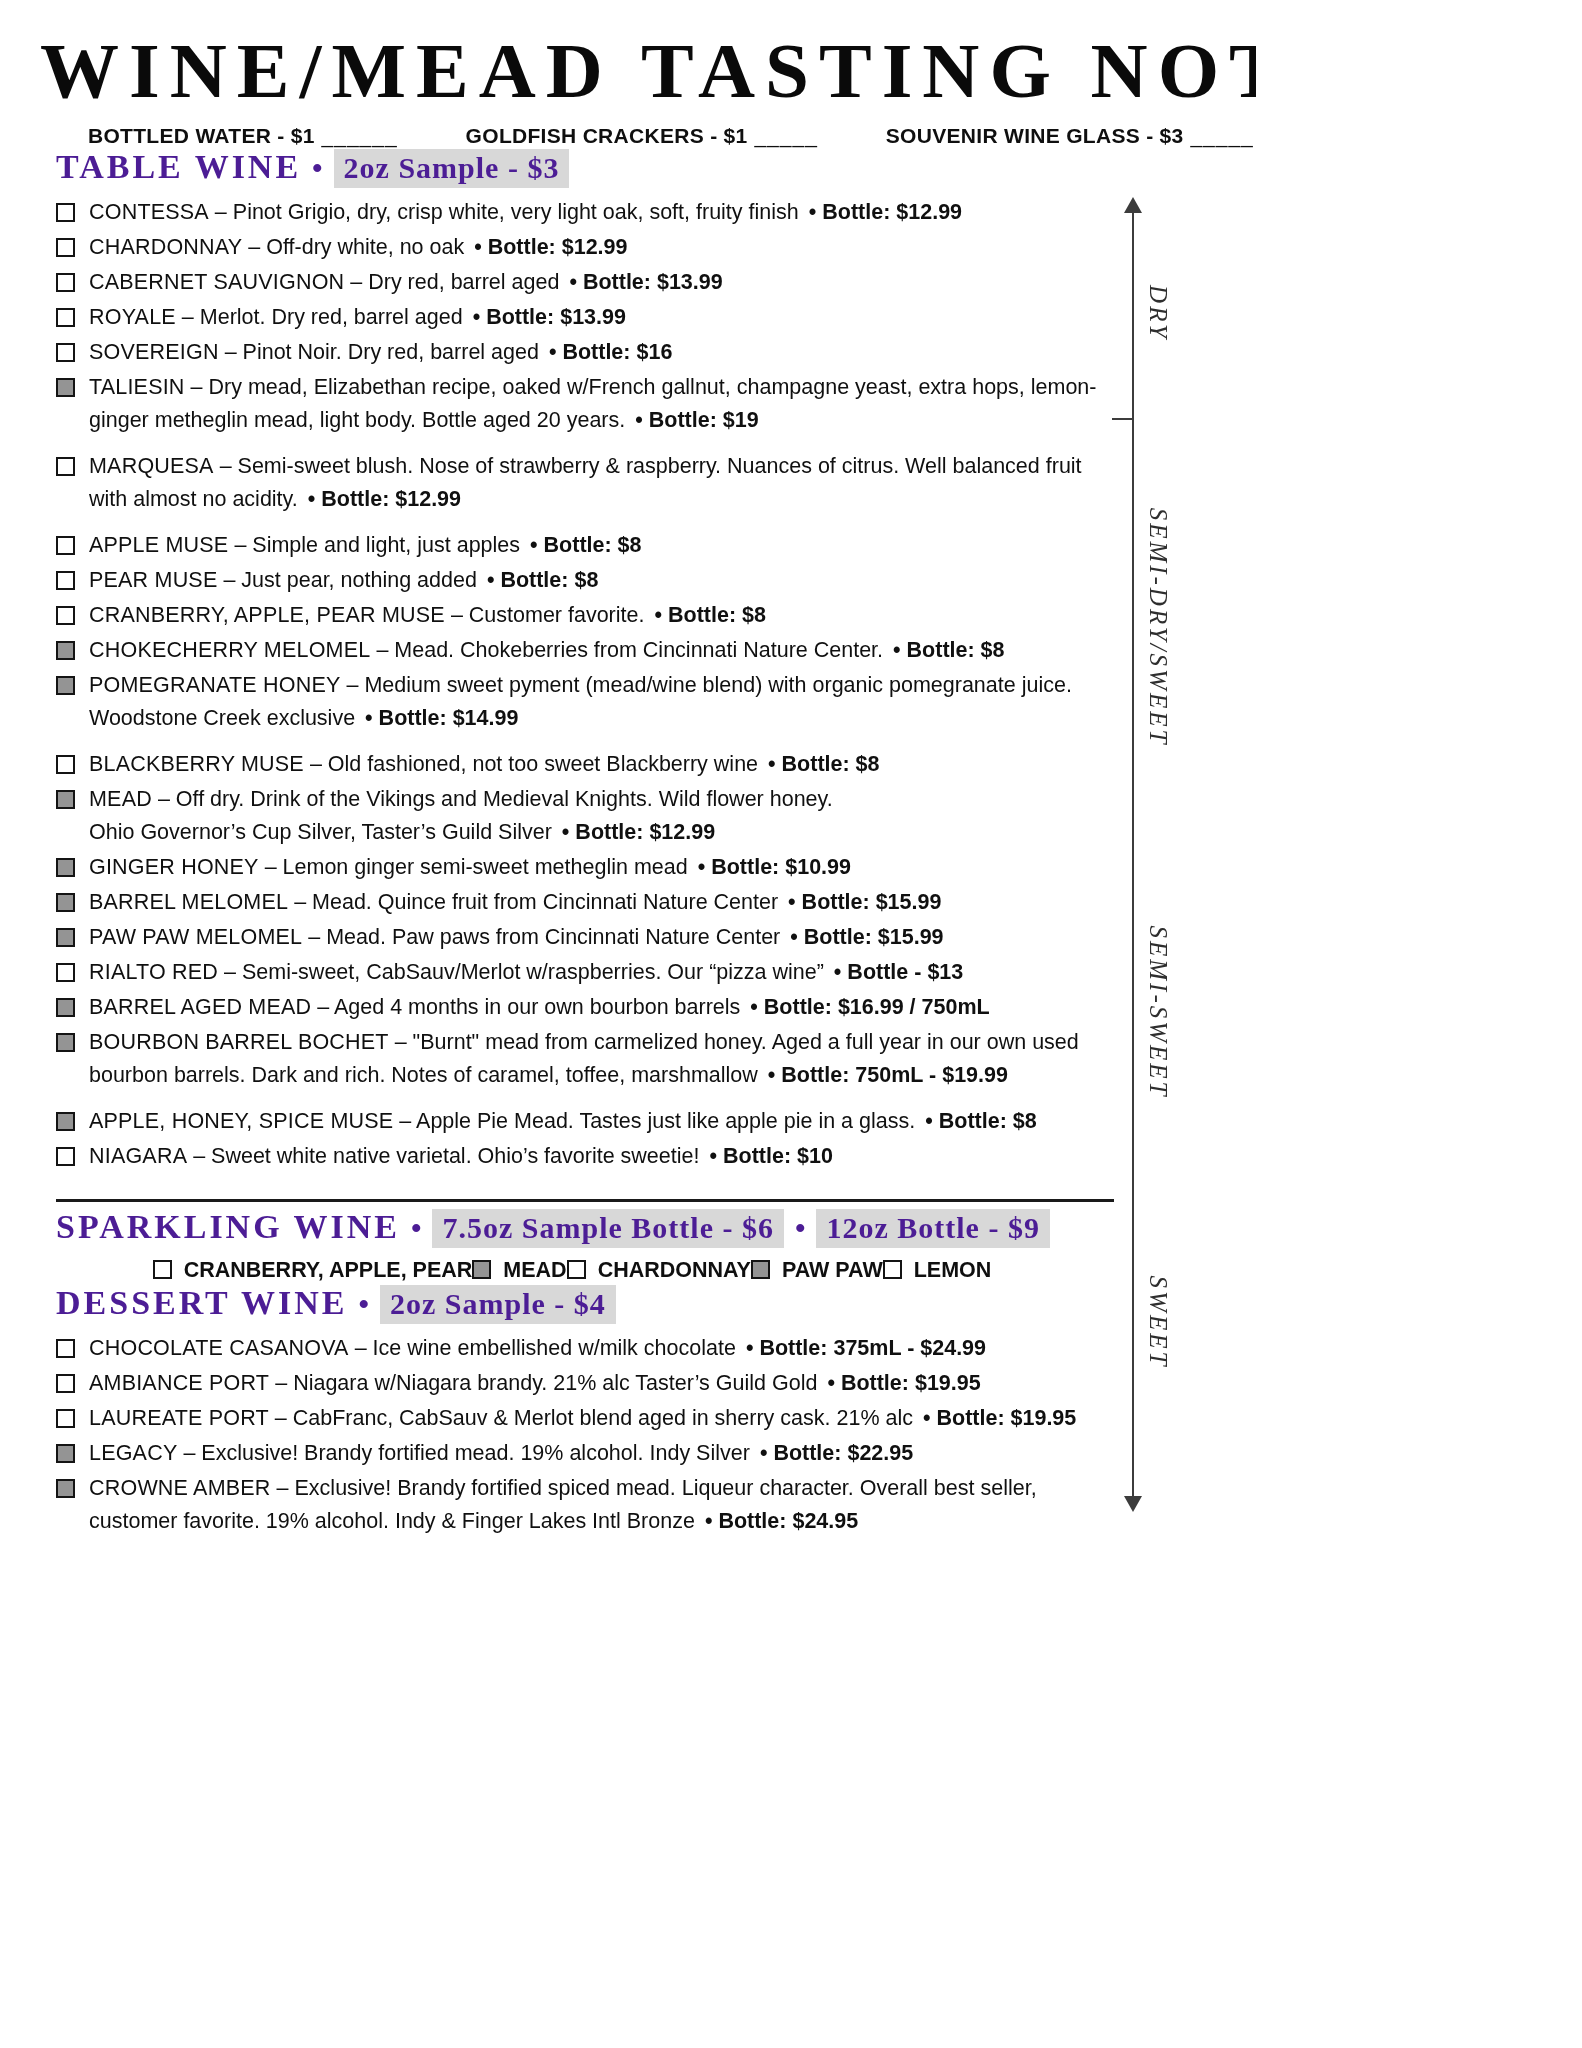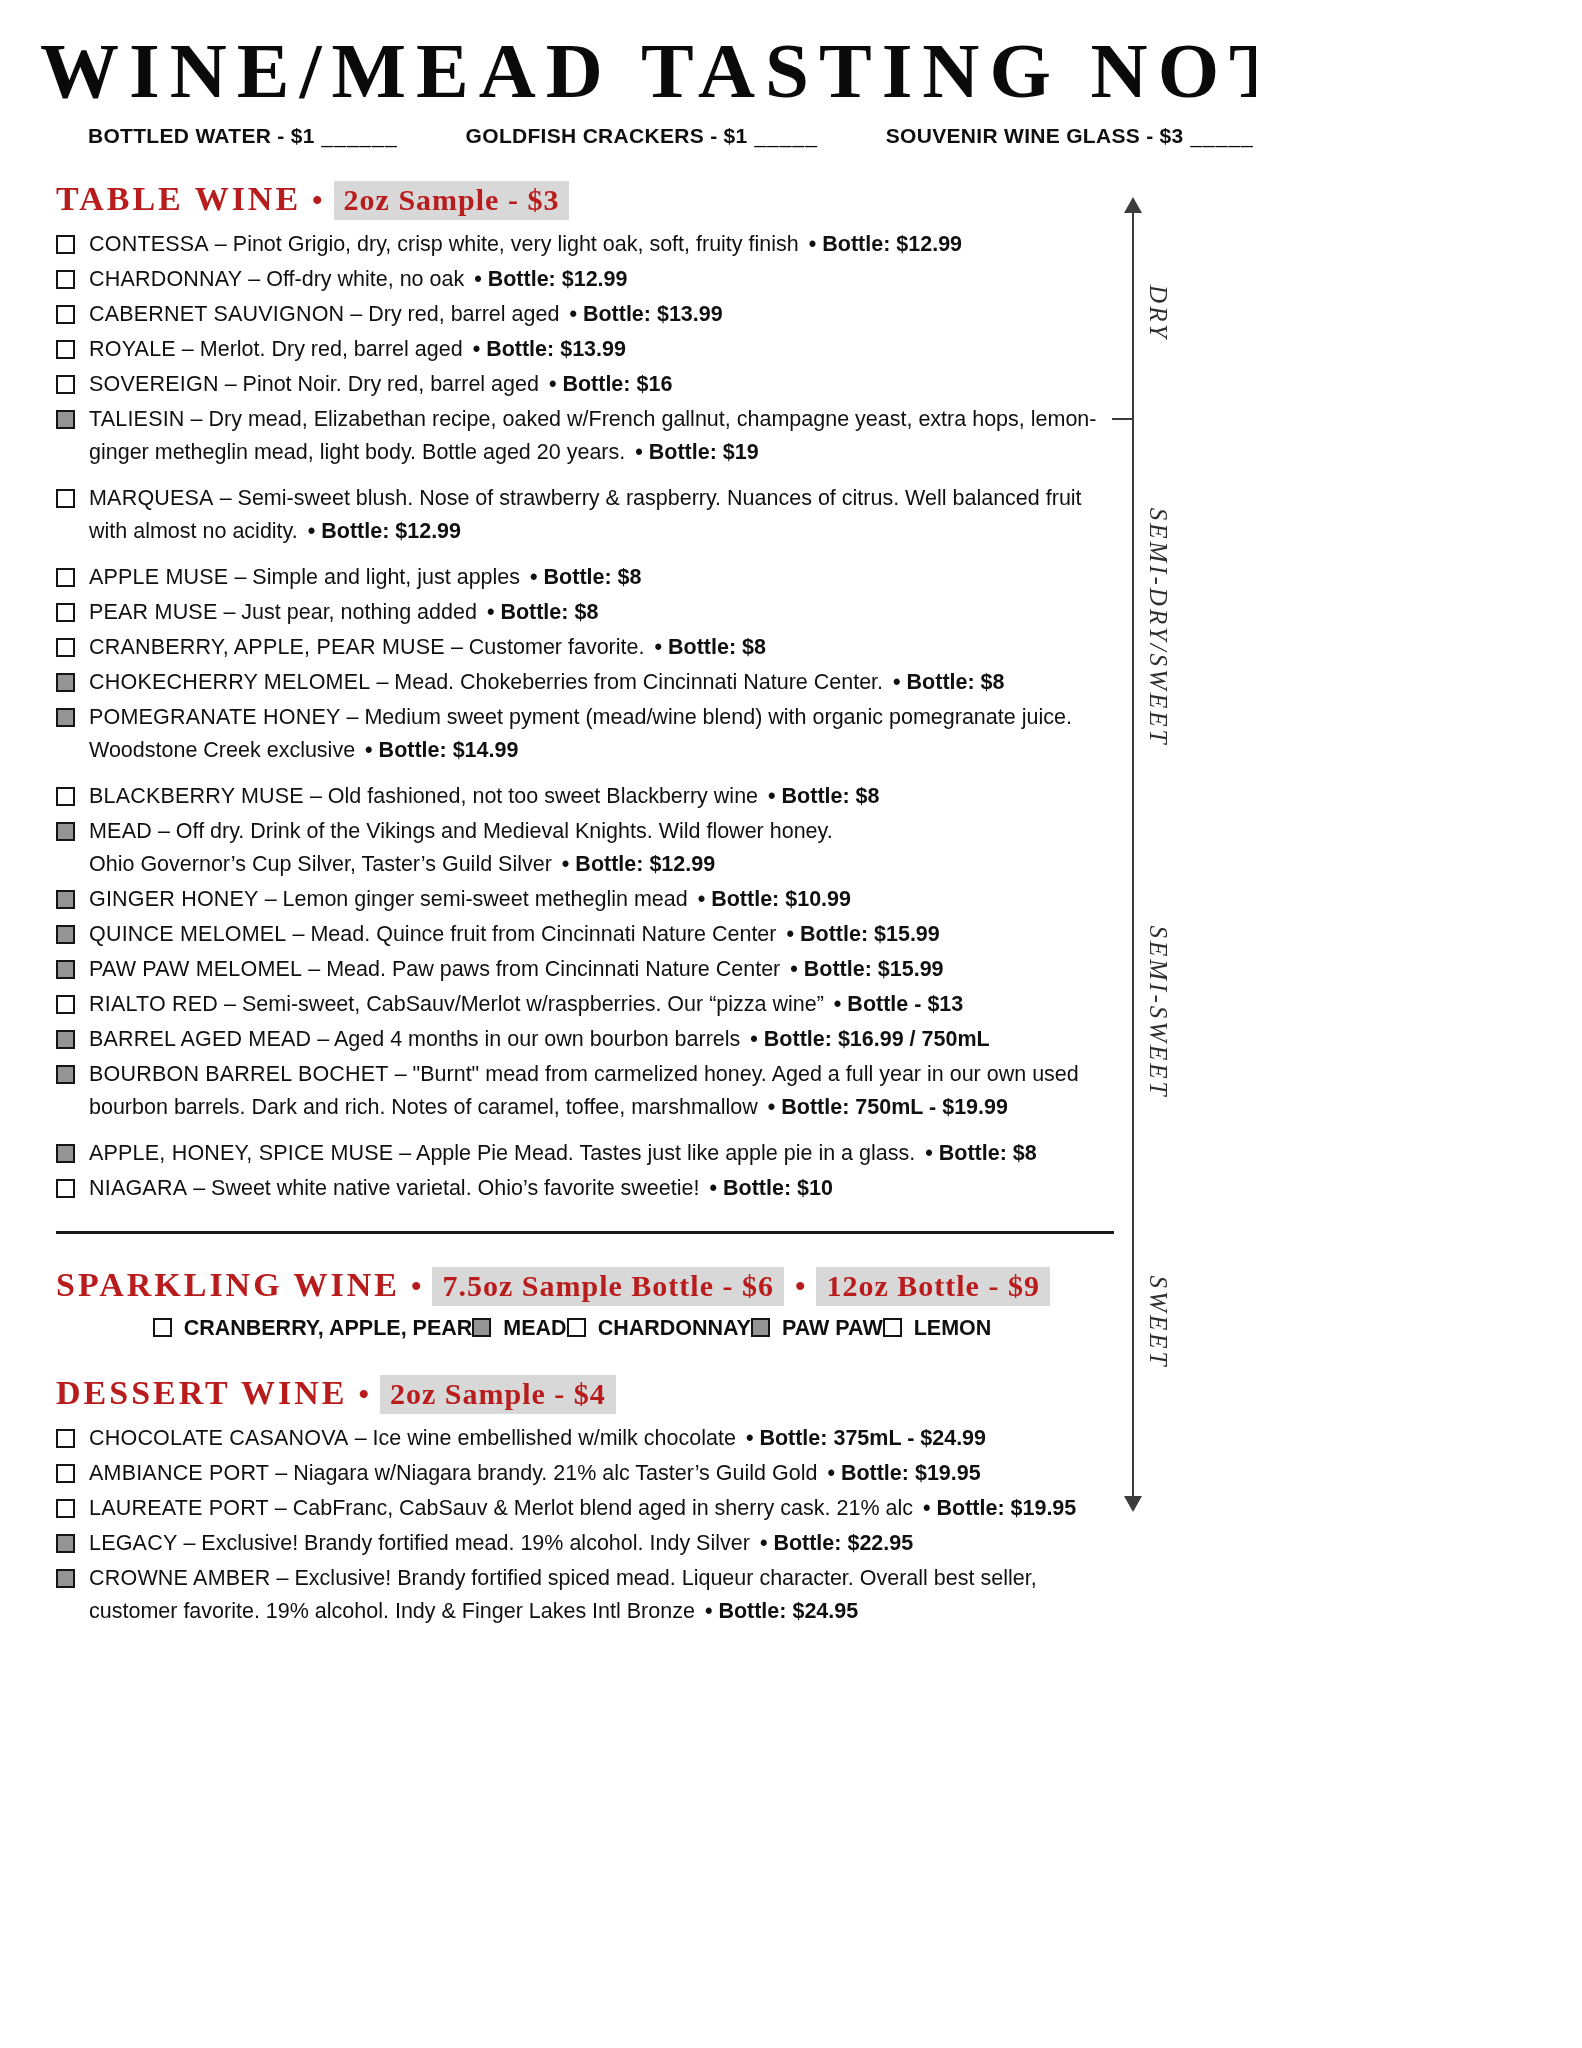--- a/index.html
+++ b/index.html
@@ -11,21 +11,21 @@
   .title {
     margin:26px 0 0 40px; font-family:"Liberation Serif", serif; font-weight:bold;
     font-size:79px; letter-spacing:10px; white-space:nowrap; color:#0a0a0a;
   }
   .extras { display:flex; gap:68px; margin:8px 0 0 88px; font-size:21px; }
   .extra { white-space:nowrap; }
   .exl { font-weight:bold; letter-spacing:0.3px; }
   .exb { font-weight:normal; letter-spacing:1px; }
 
   .sections { margin-left:56px; width:1062px; }
-  .sec-head { margin-top:32px; font-family:"Liberation Serif", serif; font-weight:bold; color:#b91c1c; }
+  .sec-head { margin-top:0; font-family:"Liberation Serif", serif; font-weight:bold; color:#4c1d95; }
   .sec-title { font-size:34px; letter-spacing:3px; }
   .sec-bullet { font-size:30px; margin:0 11px; }
   .sec-price { font-size:30px; letter-spacing:1px; background:#d8d8d8; padding:2px 10px 4px; }
 
   .items { margin-top:10px; }
   .item { display:flex; margin-top:2px; }
   .item.gap { margin-top:13px; }
   .cb {
     flex:none; width:19px; height:19px; border:2px solid #141414;
     background:#ffffff; margin:7px 14px 0 0;
@@ -158,21 +158,21 @@
           </div>
           <div class="item">
             <span class="cb checked"></span>
             <div class="itext">
               <div class="iline"><span class="iname">GINGER HONEY</span> <span class="idesc">– Lemon ginger semi-sweet metheglin mead</span><span class="iprice">• Bottle: $10.99</span></div>
             </div>
           </div>
           <div class="item">
             <span class="cb checked"></span>
             <div class="itext">
-              <div class="iline"><span class="iname">QUINCE MELOMEL</span> <span class="idesc">– Mead. Quince fruit from Cincinnati Nature Center</span><span class="iprice">• Bottle: $15.99</span></div>
+              <div class="iline"><span class="iname">BARREL MELOMEL</span> <span class="idesc">– Mead. Quince fruit from Cincinnati Nature Center</span><span class="iprice">• Bottle: $15.99</span></div>
             </div>
           </div>
           <div class="item">
             <span class="cb checked"></span>
             <div class="itext">
               <div class="iline"><span class="iname">PAW PAW MELOMEL</span> <span class="idesc">– Mead. Paw paws from Cincinnati Nature Center</span><span class="iprice">• Bottle: $15.99</span></div>
             </div>
           </div>
           <div class="item">
             <span class="cb"></span>

